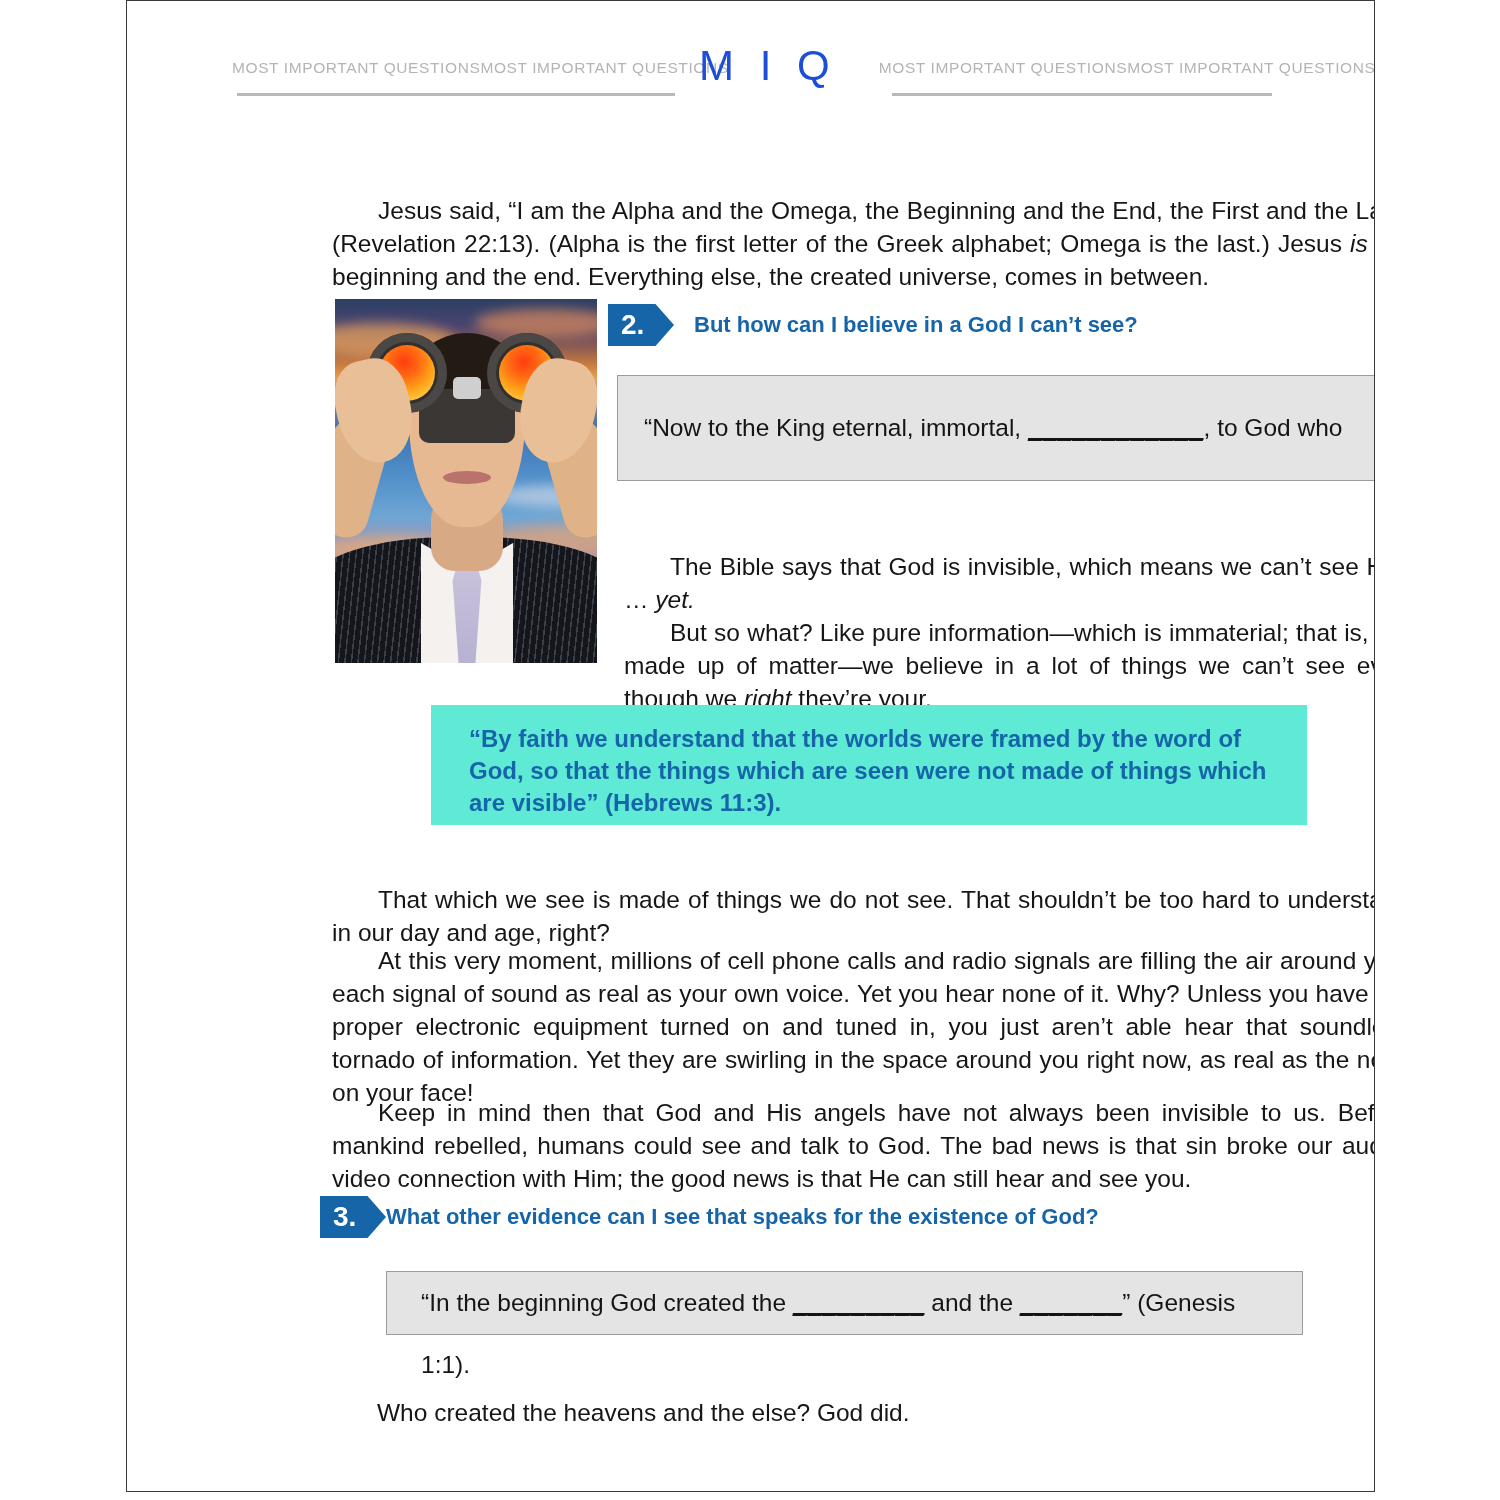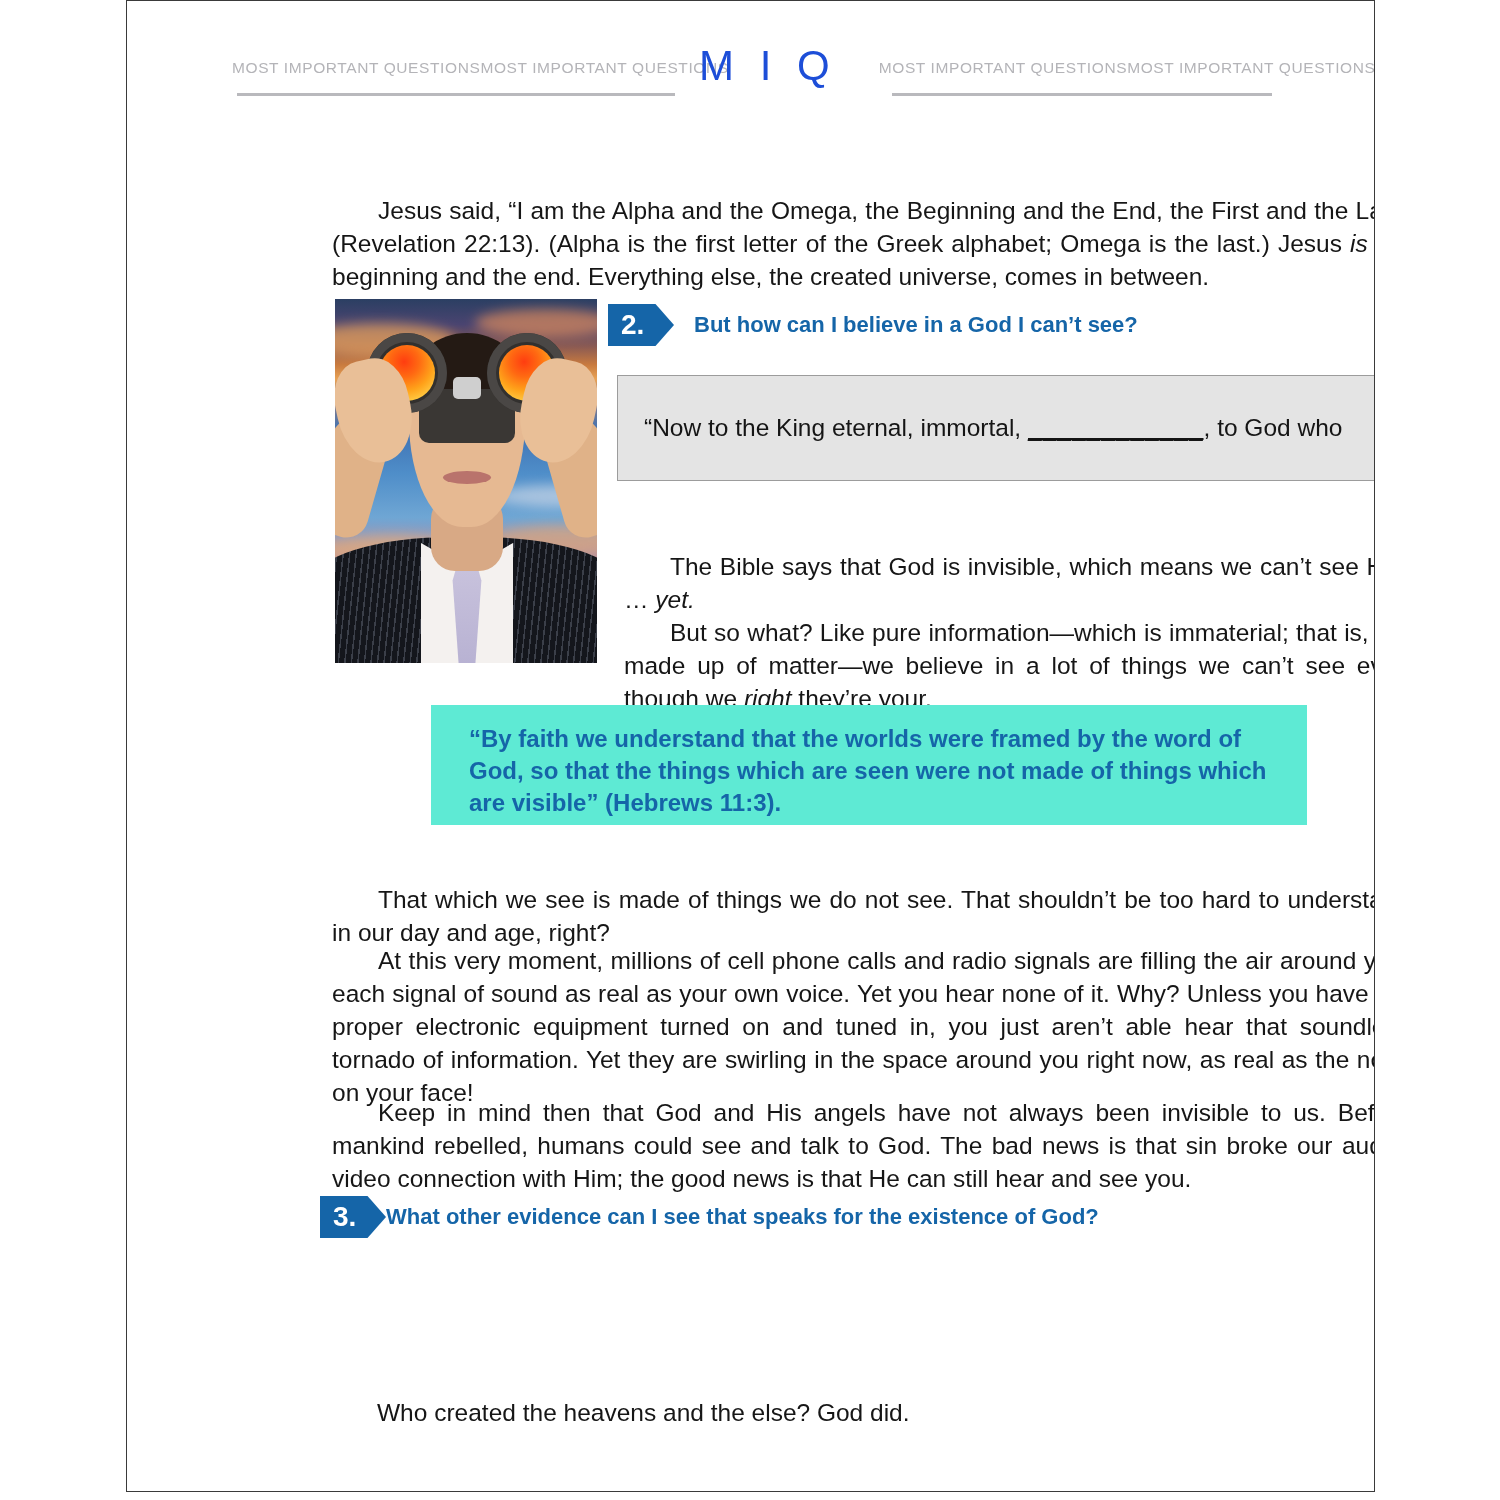--- a/index.html
+++ b/index.html
@@ -363,19 +363,20 @@
 
     <p class="para" id="body1"><span class="ind"></span><span>That which we see is made of things we do not see. That shouldn’t be too hard to understand in our day and age, right?</span></p>
     <p class="para" id="body2"><span class="ind"></span><span>At this very moment, millions of cell phone calls and radio signals are filling the air around you, each signal of sound as real as your own voice. Yet you hear none of it. Why? Unless you have the proper electronic equipment turned on and tuned in, you just aren’t able hear that soundless tornado of information. Yet they are swirling in the space around you right now, as real as the nose on your face!</span></p>
     <p class="para" id="body3"><span class="ind"></span><span>Keep in mind then that God and His angels have not always been invisible to us. Before mankind rebelled, humans could see and talk to God. The bad news is that sin broke our audio-video connection with Him; the good news is that He can still hear and see you.</span></p>
 
     <div class="qhead" id="qhead3">
       <span class="qbadge">3.</span>
       <span class="qtitle">What other evidence can I see that speaks for the existence of God?</span>
     </div>
 
+    <div class="greybox" id="gbox2"><span>“In the beginning God created the </span><span class="blank">_________</span><span> and the </span><span class="blank">_______</span><span>” (Genesis 1:1).</span></div>
 
     <p class="para" id="closing">Who created the heavens and the else? God did.</p>
 
     <div id="pageno">9</div>
 
   </div>
 </div>
 
 </body></html>

